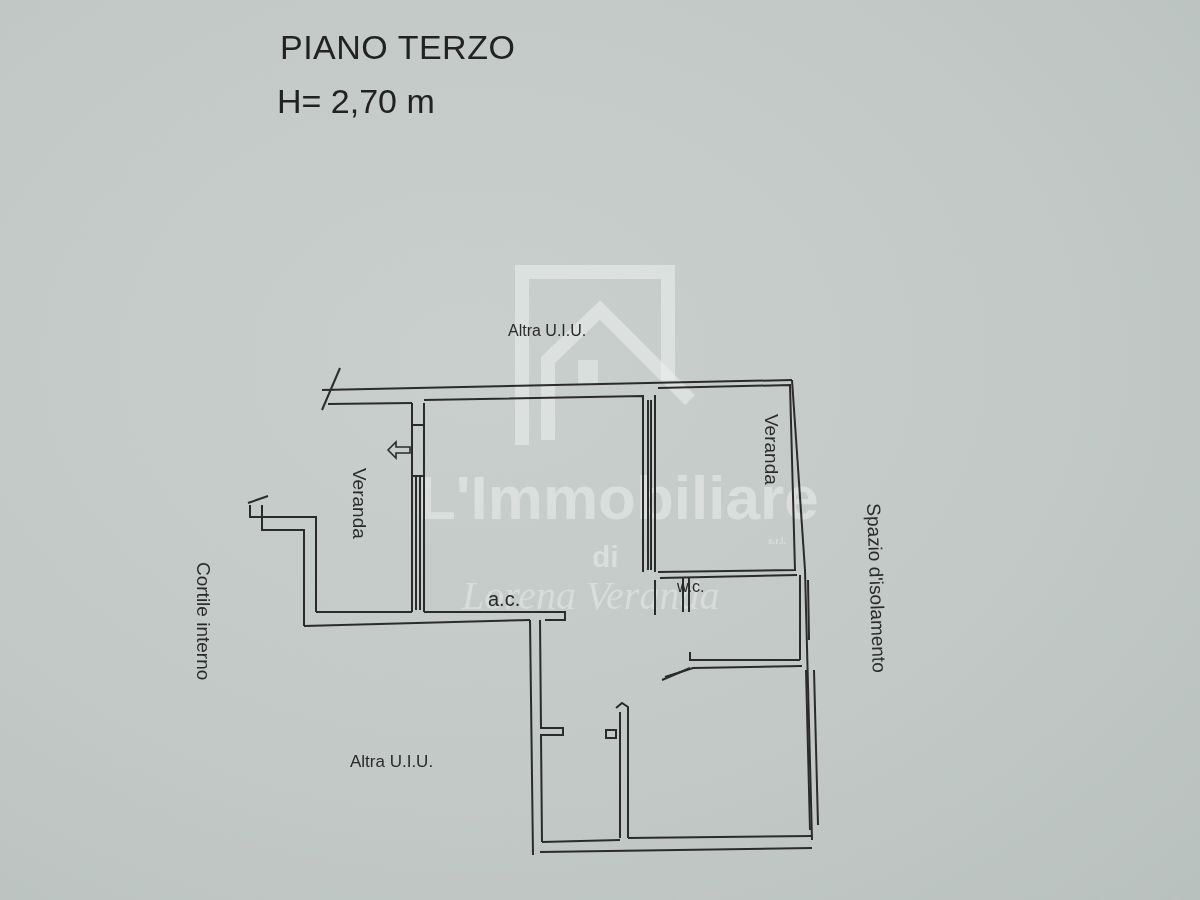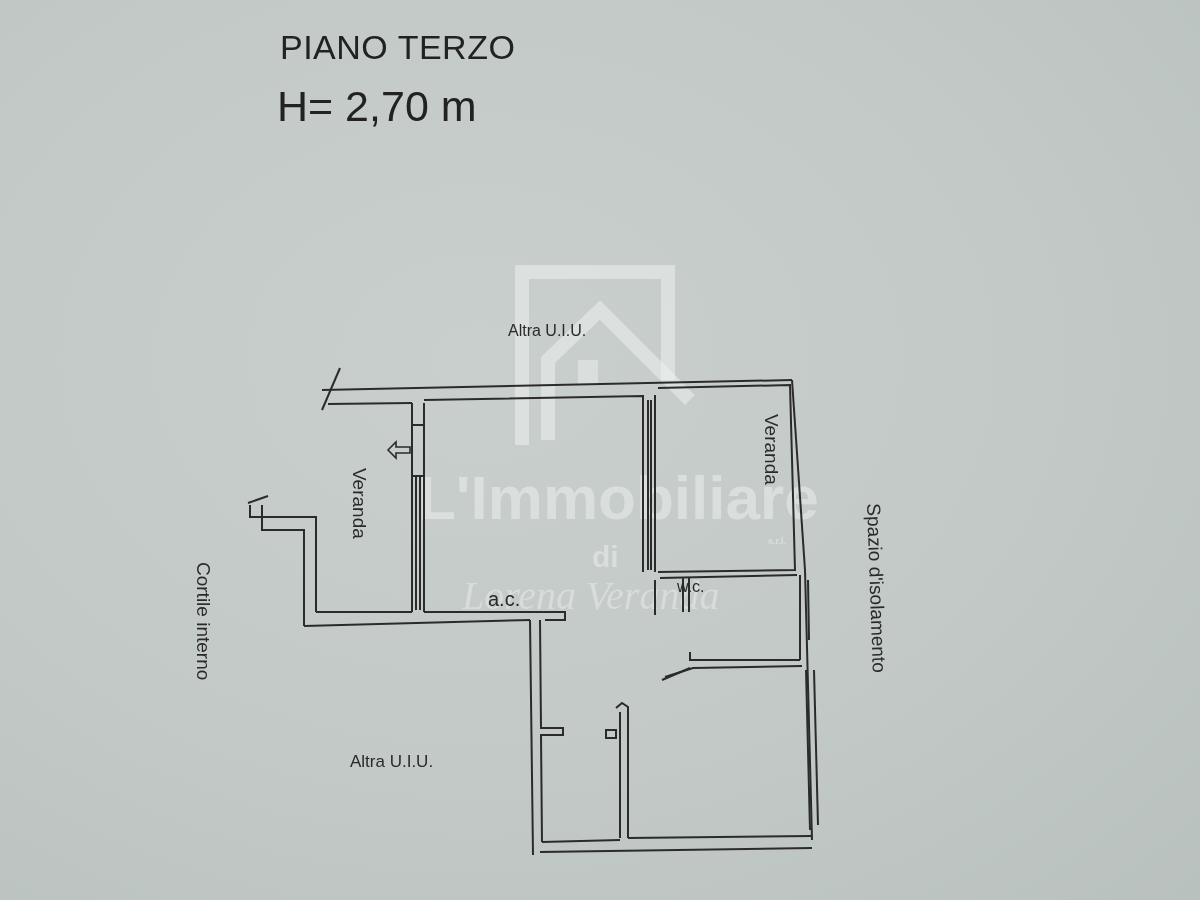--- a/index.html
+++ b/index.html
@@ -2,21 +2,21 @@
 <html><head>
 <meta charset="utf-8">
 <style>
   html, body { margin:0; padding:0; }
   body {
     width:1200px; height:900px; overflow:hidden; position:relative;
     background: radial-gradient(ellipse at 40% 40%, #c9cfcd 0%, #c2c9c7 55%, #b9c1bf 100%);
     font-family: "Liberation Sans", sans-serif;
   }
   .title { position:absolute; left:280px; top:28px; font-size:34px; color:#222; letter-spacing:0.5px;text-align:right; }
-  .height { position:absolute; left:277px; top:82px; font-size:43px; color:#222;text-align:right; }
+  .height { position:absolute; left:277px; top:82px; font-size:34px; color:#222;text-align:right; }
   .label { position:absolute; color:#2a2a2a; font-size:17px; white-space:nowrap; }
   .rot { transform-origin: left top; }
   svg.plan { position:absolute; left:0; top:0; }
   .wm { position:absolute; color:rgba(235,238,236,0.55); font-weight:bold; white-space:nowrap; }
 </style>
 </head>
 <body>
 
 <div class="title">PIANO TERZO</div>
 <div class="height">H= 2,70 m</div>

